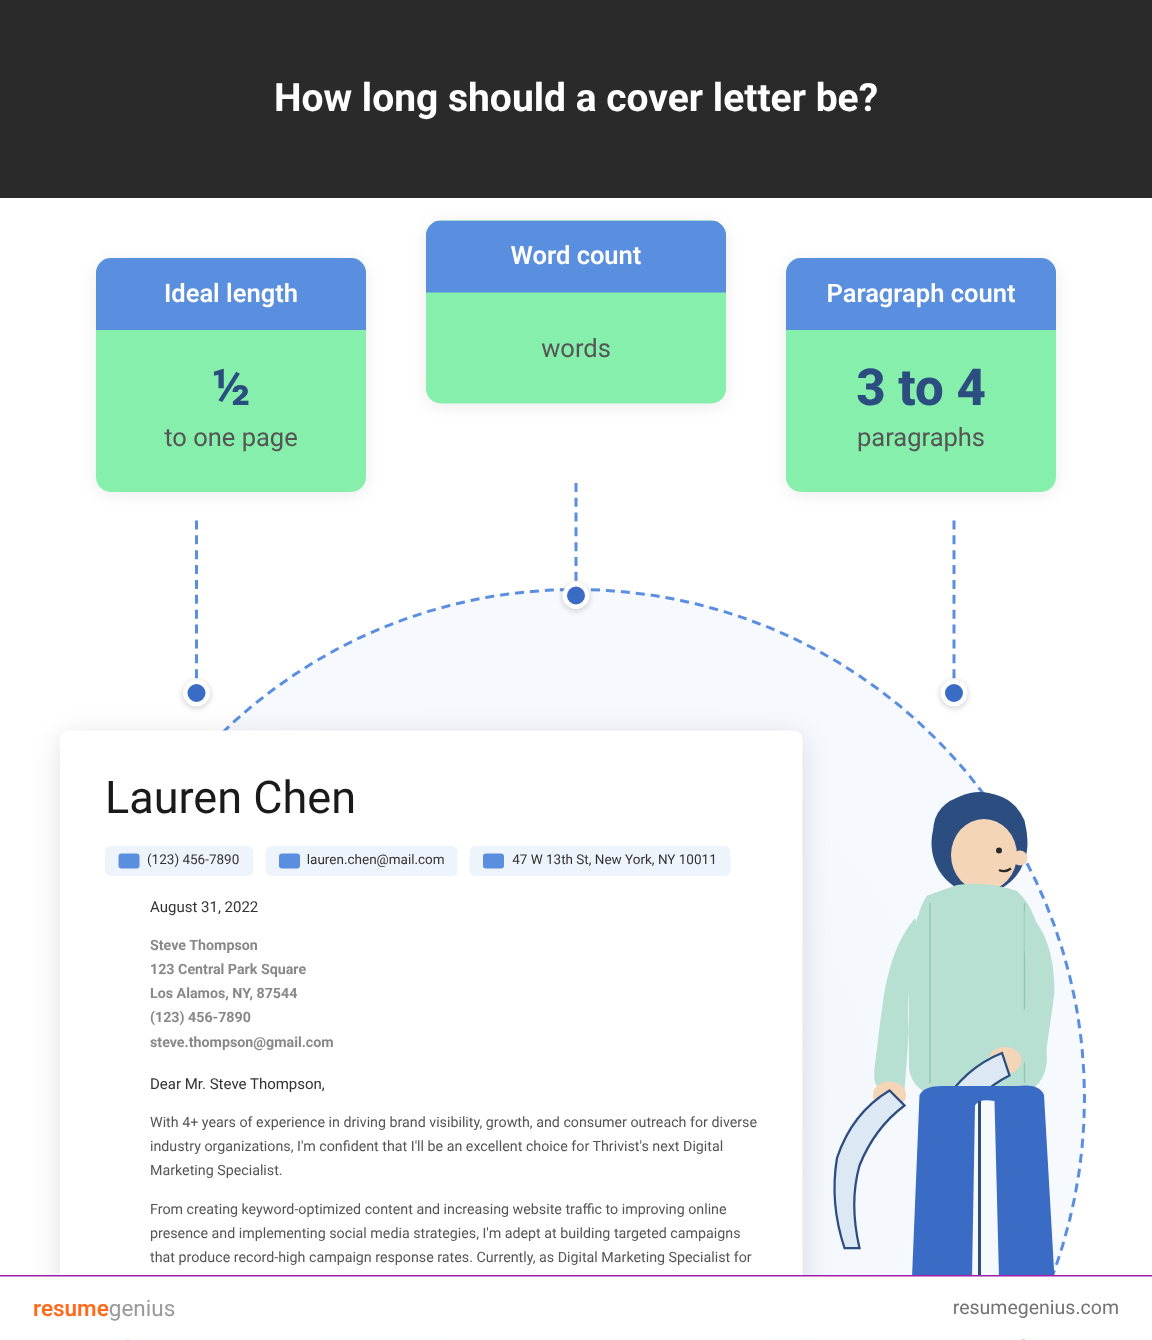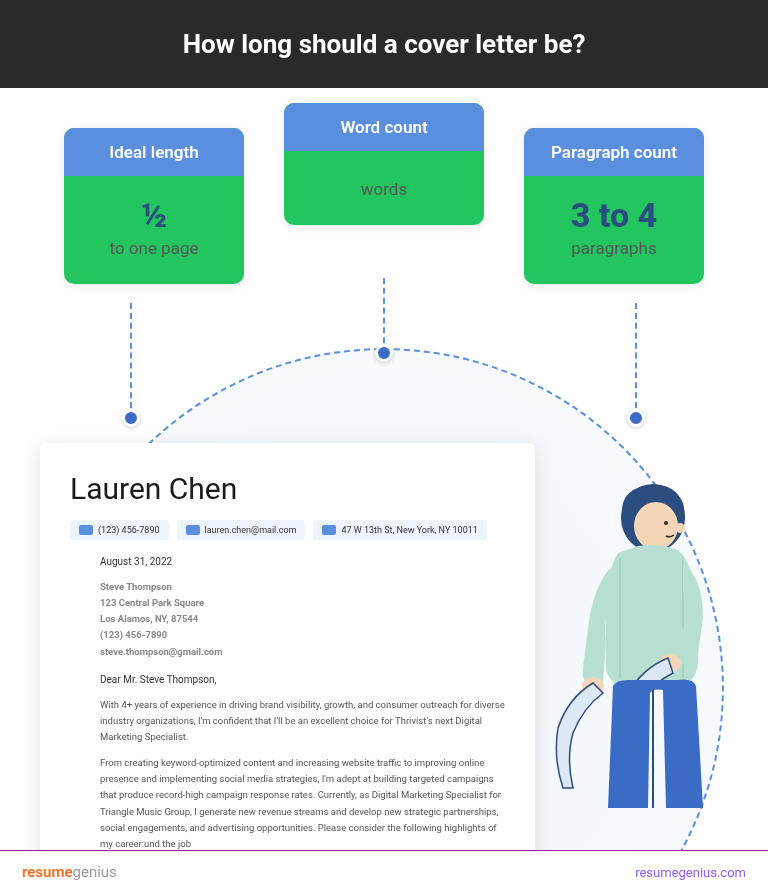--- a/index.html
+++ b/index.html
@@ -1,28 +1,28 @@
 <!DOCTYPE html>
 <html><head>
 <meta charset="utf-8">
 <style>
   * { margin: 0; padding: 0; box-sizing: border-box; }
   body { font-family: -apple-system, BlinkMacSystemFont, 'Segoe UI', Roboto, sans-serif; background: #fff; width: 768px; height: 893px; overflow: hidden; position: relative; }
   
-  .header { background: #2a2a2a; height: 88px; display: flex; align-items: center; justify-content: center; }
+  .header { background: #2a2a2a; height: 132px; display: flex; align-items: center; justify-content: center; }
   .header h1 { color: #fff; font-size: 26px; font-weight: 700; }
   
   .content { position: relative; height: 730px; background: #fff; }
   
   .arc-bg { position: absolute; top: 260px; left: 50%; transform: translateX(-50%); width: 680px; height: 680px; border-radius: 50%; background: radial-gradient(circle, rgba(90,142,222,0.08) 0%, rgba(90,142,222,0.04) 100%); z-index: 0; }
   .arc-line { position: absolute; top: 260px; left: 50%; transform: translateX(-50%); width: 680px; height: 680px; border-radius: 50%; border: 2px dashed #5a8ede; z-index: 1; }
   
   .cards { position: relative; z-index: 3; display: flex; justify-content: center; gap: 40px; padding-top: 40px; align-items: flex-start; }
   
-  .card { background: #22c55e; border-radius: 10px; box-shadow: 0 2px 12px rgba(0,0,0,0.08); overflow: hidden; min-width: 180px; }
+  .card { background: #86efac; border-radius: 10px; box-shadow: 0 2px 12px rgba(0,0,0,0.08); overflow: hidden; min-width: 180px; }
   .card.middle { margin-top: -25px; min-width: 200px; }
   .card-header { background: #5a8ede; color: #fff; padding: 14px 20px; text-align: center; font-weight: 600; font-size: 17px; }
   .card-body { padding: 22px 20px 26px; text-align: center; }
   .card-big { color: #2b4d80; font-weight: 800; font-size: 34px; line-height: 1; }
   .card-sub { color: #555; font-size: 17px; margin-top: 6px; }
   
   .connector { position: absolute; z-index: 2; }
   .conn-line { border-left: 2px dashed #5a8ede; width: 0; }
   .dot { width: 18px; height: 18px; background: #3a6bc5; border: 3px solid #fff; border-radius: 50%; box-shadow: 0 1px 4px rgba(0,0,0,0.2); }
   
@@ -47,21 +47,21 @@
   .letter-date { font-size: 10px; color: #333; margin-bottom: 12px; }
   .letter-addr { font-size: 9.5px; color: #888; line-height: 1.7; margin-bottom: 14px; font-weight: bold; }
   .letter-greet { font-size: 10px; color: #333; margin-bottom: 12px; }
   .letter-para { font-size: 9.5px; color: #555; line-height: 1.7; margin-bottom: 10px; }
   
   .person { position: absolute; right: 30px; top: 380px; z-index: 5; }
   
   .footer { position: absolute; bottom: 0; left: 0; right: 0; height: 43px; border-top: 1px solid #a21caf; display: flex; justify-content: space-between; align-items: center; padding: 0 22px; background: #fff; z-index: 10; }
   .logo { font-size: 15px; font-weight: 400; color: #999; }
   .logo .orange { color: #ff6b1a; font-weight: 600; }
-  .site { font-size: 13px; color: #8b5cf6; }
+  .site { font-size: 13px; color: #737373; }
 </style>
 </head>
 <body>
 
 <div class="header">
   <h1>How long should a cover letter be?</h1>
 </div>
 
 <div class="content">
   <div class="arc-bg"></div>

